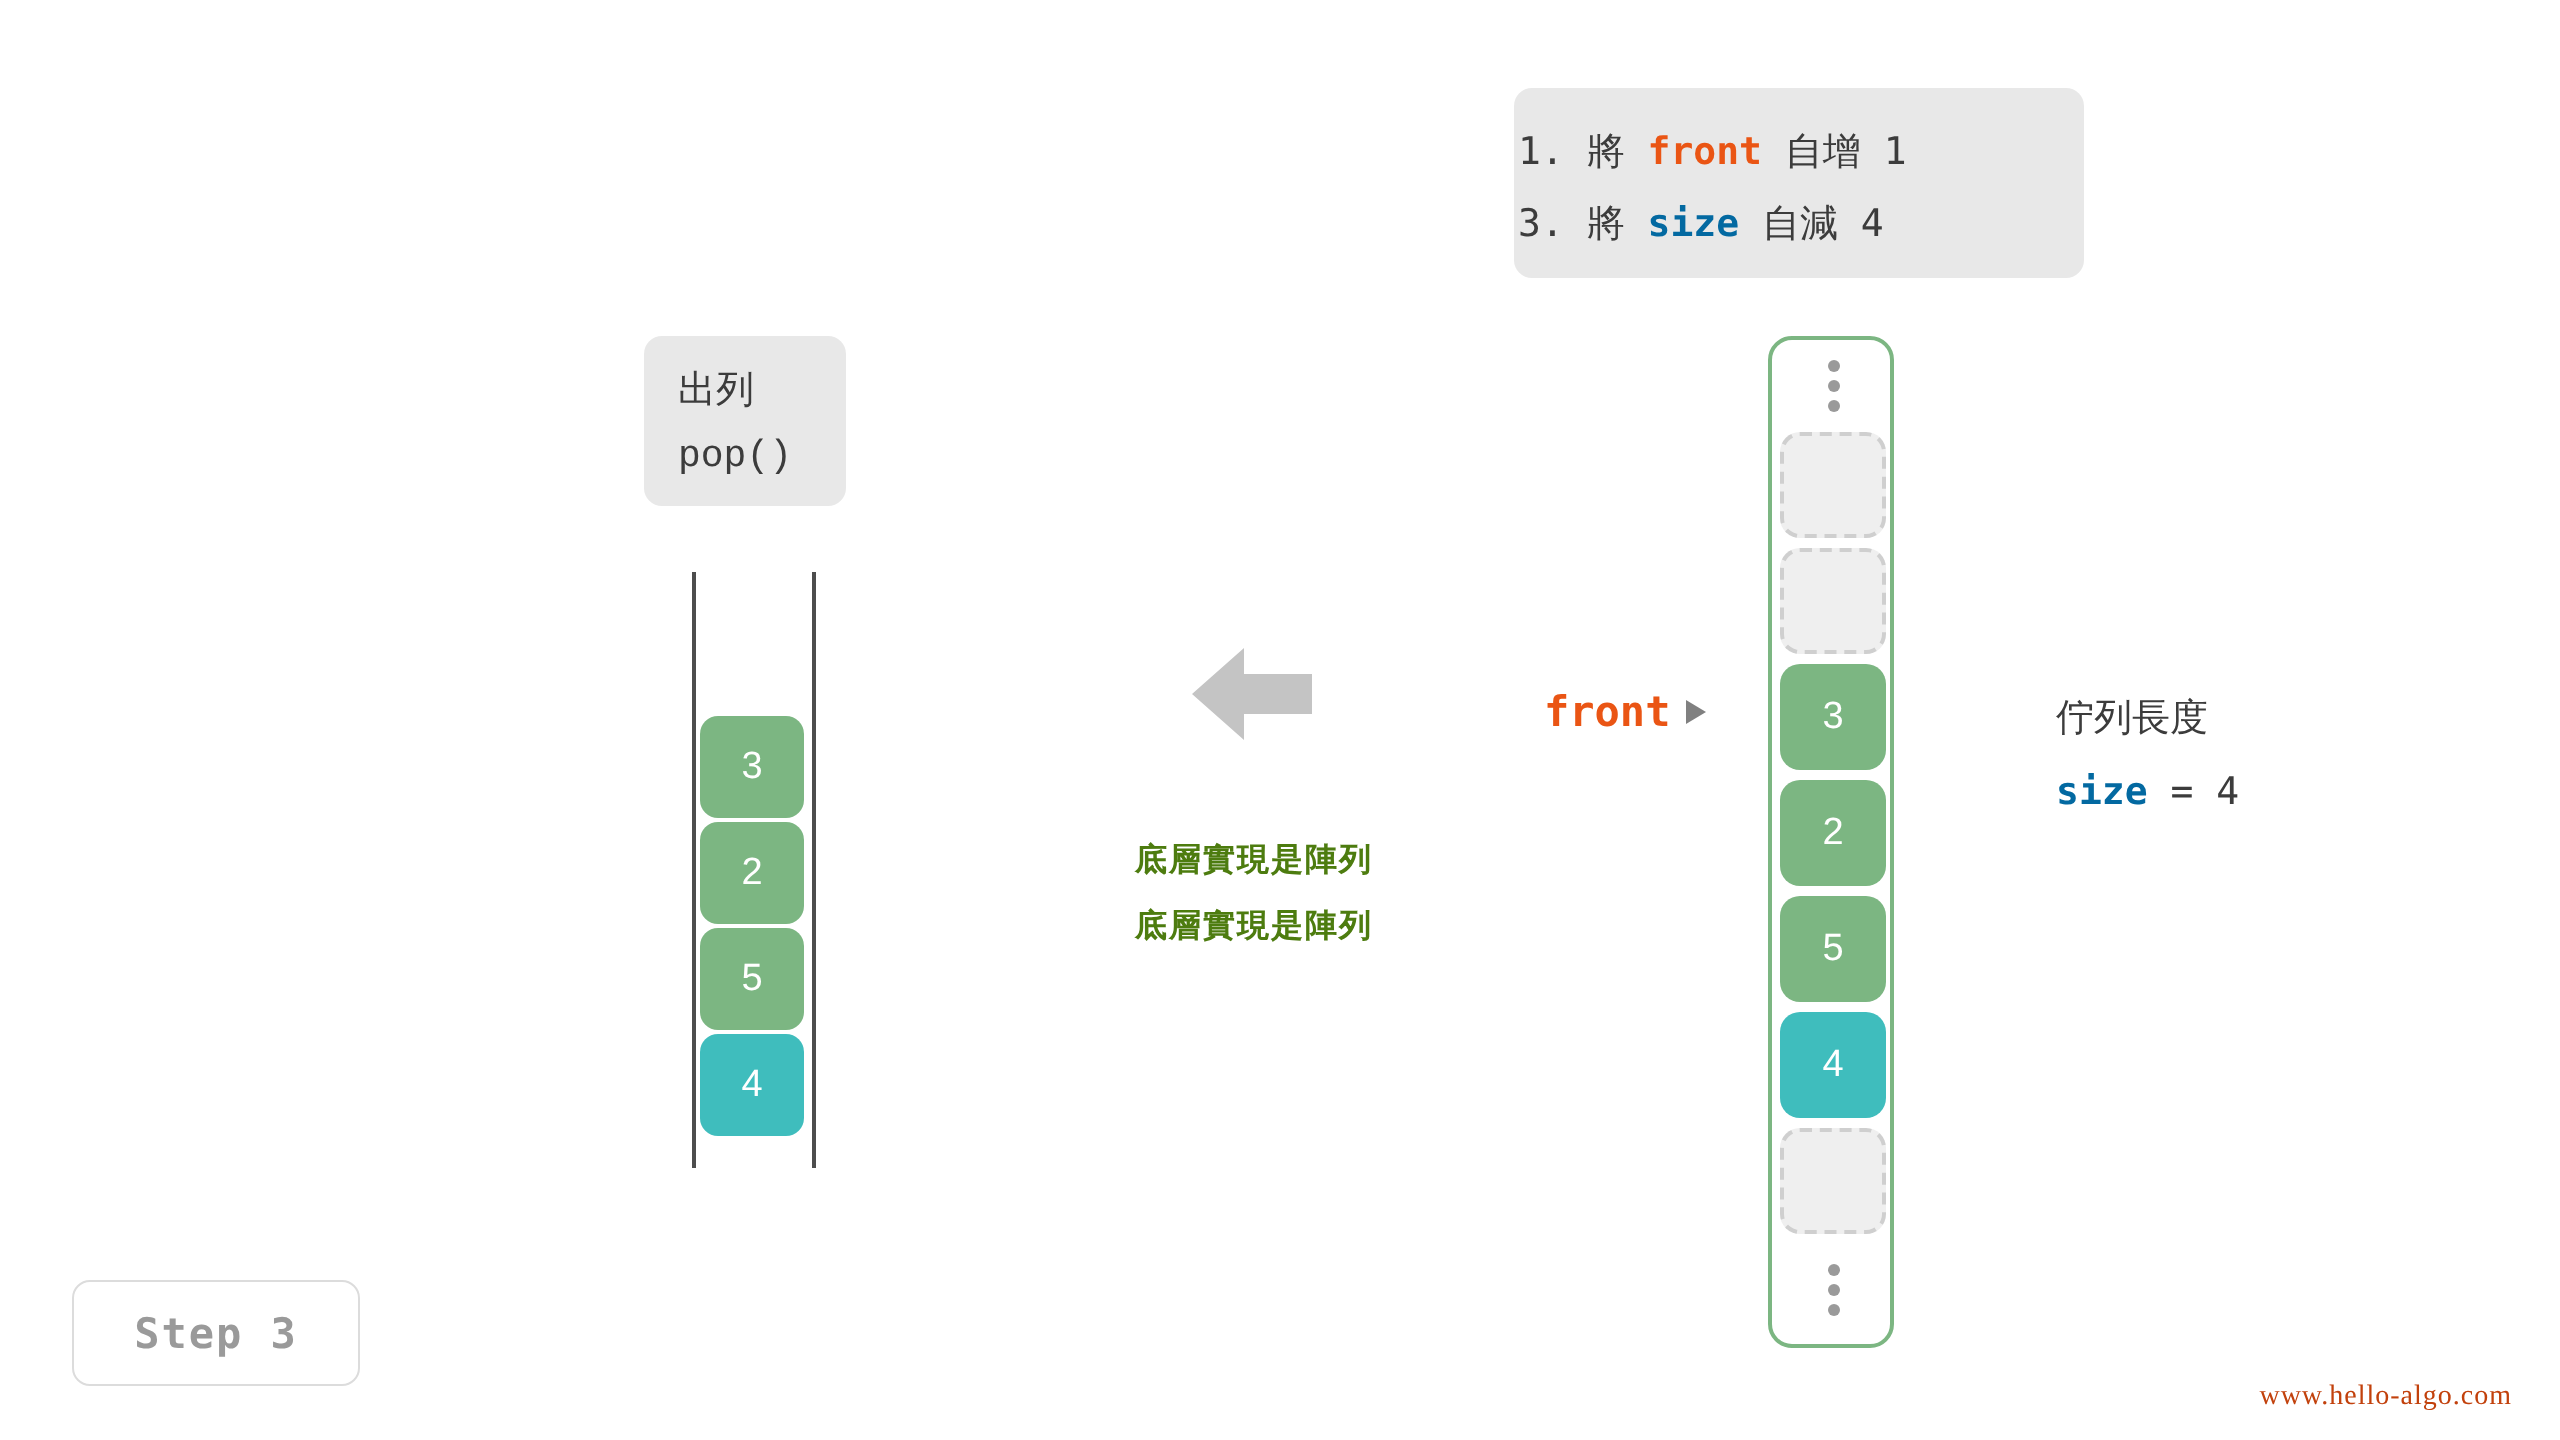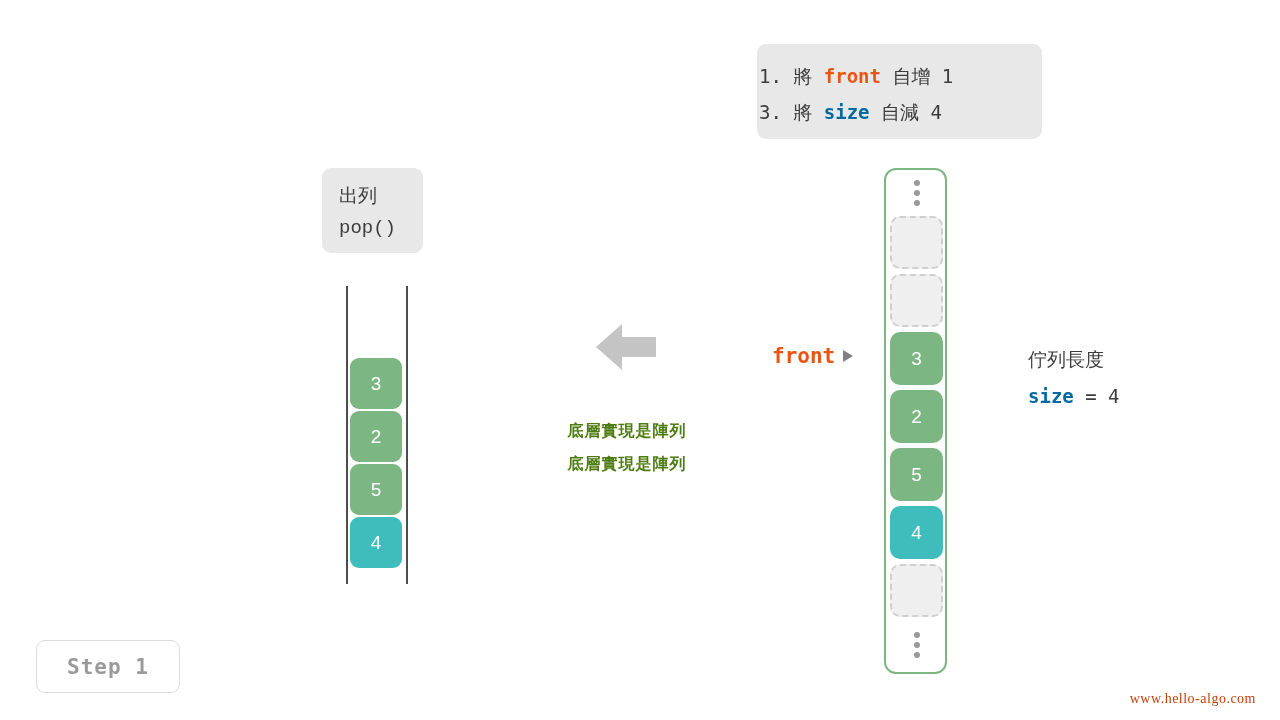--- a/index.html
+++ b/index.html
@@ -339,16 +339,16 @@
     </div>
   </div>
 </div>
 
 <div id="size-note">
   <div class="size-line">佇列長度</div>
   <div class="size-line mono"><span class="tok-size">size</span><span> = </span><span>4</span></div>
 </div>
 
 <div id="step-badge">
-  <span id="step-badge-label">Step 1</span>
+  <span id="step-badge-label">Step 3</span>
 </div>
 
 <div id="watermark">www.hello-algo.com</div>
 
 </body></html>

